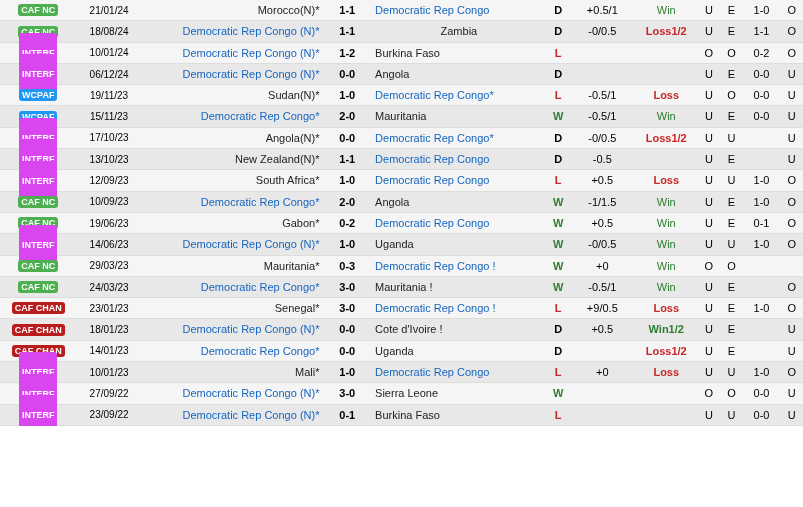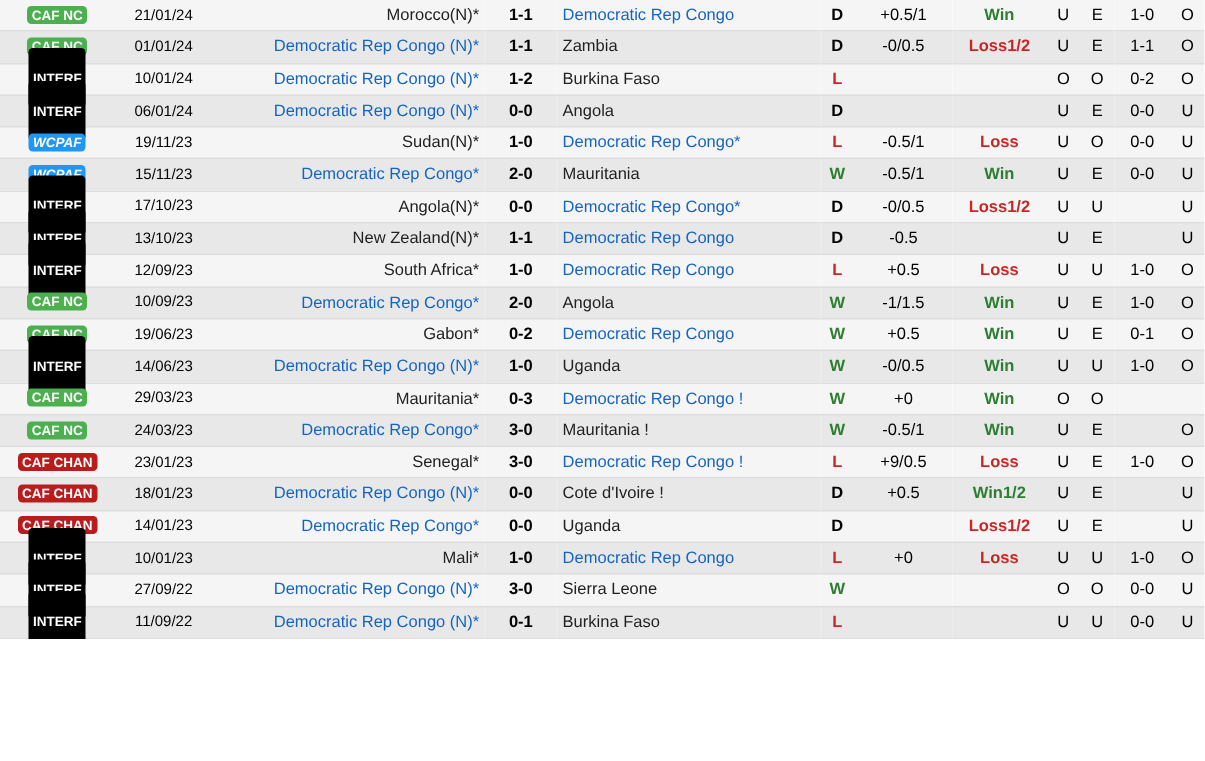--- a/index.html
+++ b/index.html
@@ -63,27 +63,27 @@
     .col-e {
       width: 18px;
     }
     .col-score2 {
       width: 30px;
     }
     .col-o {
       width: 18px;
     }
     .comp-caf-nc { background-color: #4CAF50; color: white; border-radius: 3px; padding: 1px 3px; font-size: 9px; }
-    .comp-interf { background-color: #000000; color: white; border-radius: 3px; padding: 15px 3px; font-size: 9px; }
-    .comp-wcpaf { background-color: #2196F3; color: white; border-radius: 3px; padding: 1px 3px; font-size: 9px; font-style: italic; }
+    .comp-interf { background-color: #d946ef; color: white; border-radius: 3px; padding: 15px 3px; font-size: 9px; }
+    .comp-wcpaf { background-color: #2196F3; color: white; border-radius: 3px; padding: 1px 3px; font-size: 9px; }
     .comp-caf-chan { background-color: #b91c1c; color: white; border-radius: 3px; padding: 1px 3px; font-size: 9px; }
     .result-d { font-weight: bold; }
     .result-w { color: #2E7D32; font-weight: bold; }
     .result-l { color: #C62828; font-weight: bold; }
-    .win-cell { color: #2E7D32; font-weight: bold; }
+    .win-cell { color: #2E7D32; font-weight: normal; }
     .loss-cell { color: #C62828; font-weight: bold; }
     .loss-half { color: #C62828; font-weight: bold; }
     .win-half { color: #2E7D32; font-weight: bold; }
   </style>
 </head>
 <body>
 
 <table id="main-table">
   <tbody id="table-body">
   <tr>
@@ -99,24 +99,24 @@
     <td class="col-winloss win-cell">Win</td>
     <td class="col-u">U</td>
     <td class="col-e">E</td>
     <td class="col-score2">1-0</td>
     <td class="col-o">O</td>
   </tr>
       <tr>
     <td class="col-comp">
       <span class="comp-caf-nc">CAF NC</span>
     </td>
-    <td class="col-date">01/01/24</td>
+    <td class="col-date">18/08/24</td>
     <td class="col-home" style="color:#1565C0;">Democratic Rep Congo (N)*</td>
     <td class="col-score">1-1</td>
-    <td class="col-away" style="color:#222;">Zambia</td>
+    <td class="col-away" style="color:#222;text-align:center;">Zambia</td>
     <td class="col-result result-d">D</td>
     <td class="col-handicap">-0/0.5</td>
     <td class="col-winloss loss-half">Loss1/2</td>
     <td class="col-u">U</td>
     <td class="col-e">E</td>
     <td class="col-score2">1-1</td>
     <td class="col-o">O</td>
   </tr>
       <tr>
     <td class="col-comp">
@@ -131,21 +131,21 @@
     <td class="col-winloss "></td>
     <td class="col-u">O</td>
     <td class="col-e">O</td>
     <td class="col-score2">0-2</td>
     <td class="col-o">O</td>
   </tr>
       <tr>
     <td class="col-comp">
       <span class="comp-interf">INTERF</span>
     </td>
-    <td class="col-date">06/01/24</td>
+    <td class="col-date">06/12/24</td>
     <td class="col-home" style="color:#1565C0;">Democratic Rep Congo (N)*</td>
     <td class="col-score">0-0</td>
     <td class="col-away" style="color:#222;">Angola</td>
     <td class="col-result result-d">D</td>
     <td class="col-handicap"></td>
     <td class="col-winloss "></td>
     <td class="col-u">U</td>
     <td class="col-e">E</td>
     <td class="col-score2">0-0</td>
     <td class="col-o">U</td>
@@ -387,21 +387,21 @@
     <td class="col-winloss "></td>
     <td class="col-u">O</td>
     <td class="col-e">O</td>
     <td class="col-score2">0-0</td>
     <td class="col-o">U</td>
   </tr>
       <tr>
     <td class="col-comp">
       <span class="comp-interf">INTERF</span>
     </td>
-    <td class="col-date">11/09/22</td>
+    <td class="col-date">23/09/22</td>
     <td class="col-home" style="color:#1565C0;">Democratic Rep Congo (N)*</td>
     <td class="col-score">0-1</td>
     <td class="col-away" style="color:#222;">Burkina Faso</td>
     <td class="col-result result-l">L</td>
     <td class="col-handicap"></td>
     <td class="col-winloss "></td>
     <td class="col-u">U</td>
     <td class="col-e">U</td>
     <td class="col-score2">0-0</td>
     <td class="col-o">U</td>

